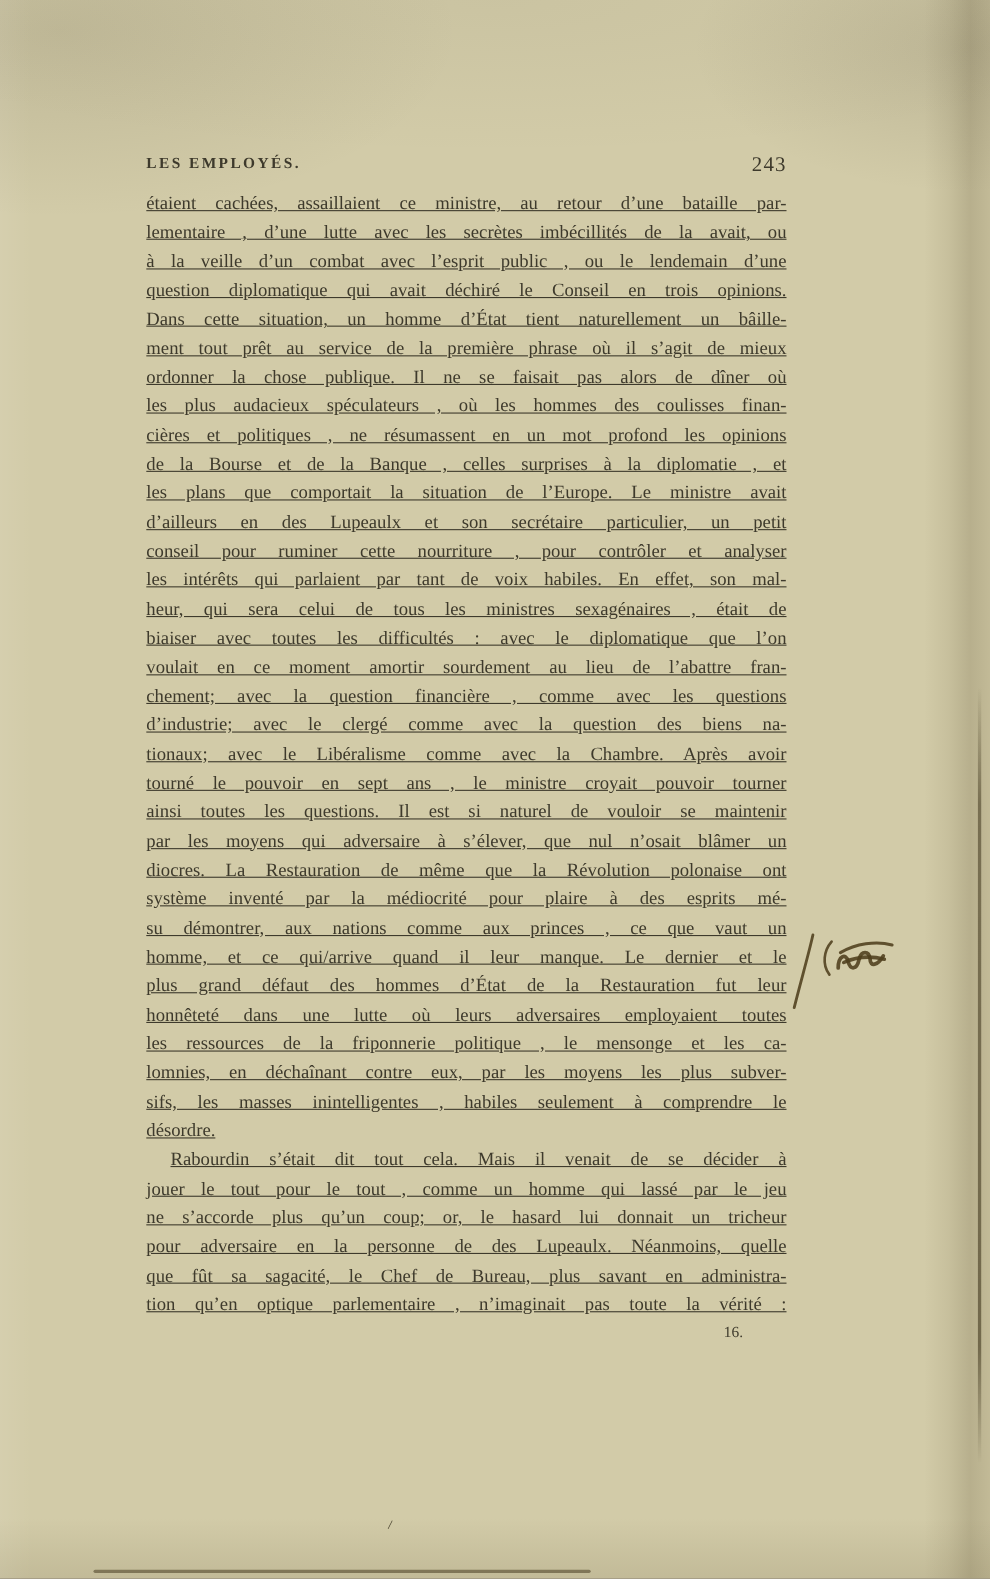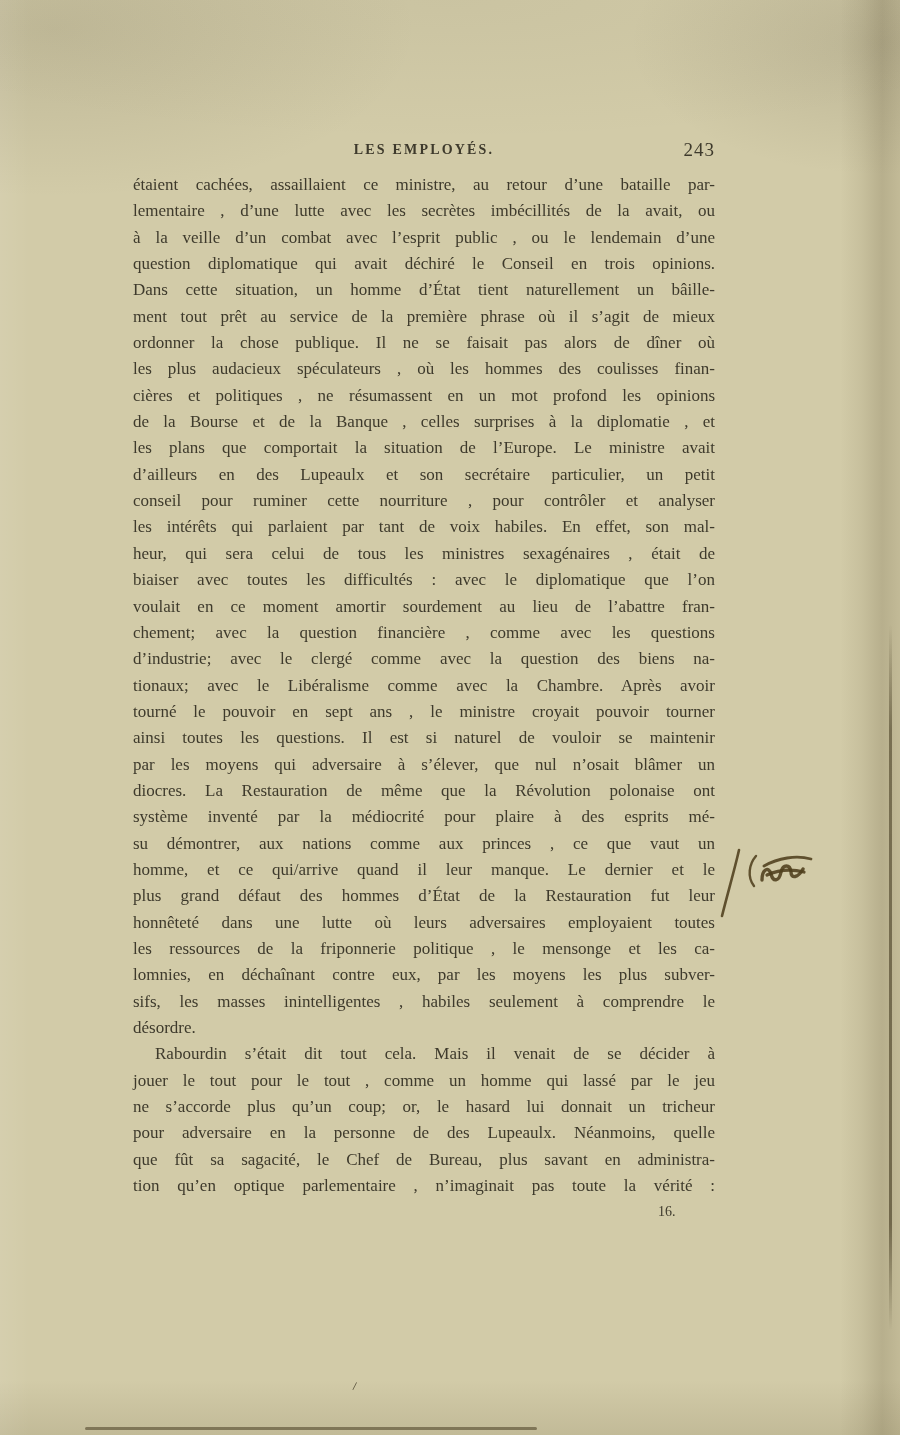--- a/index.html
+++ b/index.html
@@ -25,38 +25,39 @@
   }
   .header {
     position: absolute;
     left: 133px;
     top: 139px;
     width: 582px;
     height: 24px;
   }
   .running-title {
     display: block;
-    text-align: center;
+    text-align: left;
     font-size: 14px;
     font-weight: 700;
     letter-spacing: 2.2px;
     padding-top: 3px;
   }
   .page-number {
     position: absolute;
     right: 0;
     top: 0;
     font-size: 19px;
     letter-spacing: 1px;
   }
   .text-block {
     position: absolute;
     left: 133px;
     top: 172px;
     width: 582px;
+    text-decoration: underline;
   }
   .line {
     line-height: 26.35px;
     font-size: 17px;
     text-align: justify;
     text-align-last: justify;
     white-space: normal;
   }
   .line.indent { text-indent: 22px; }
   .line.no-stretch { text-align-last: left; }

